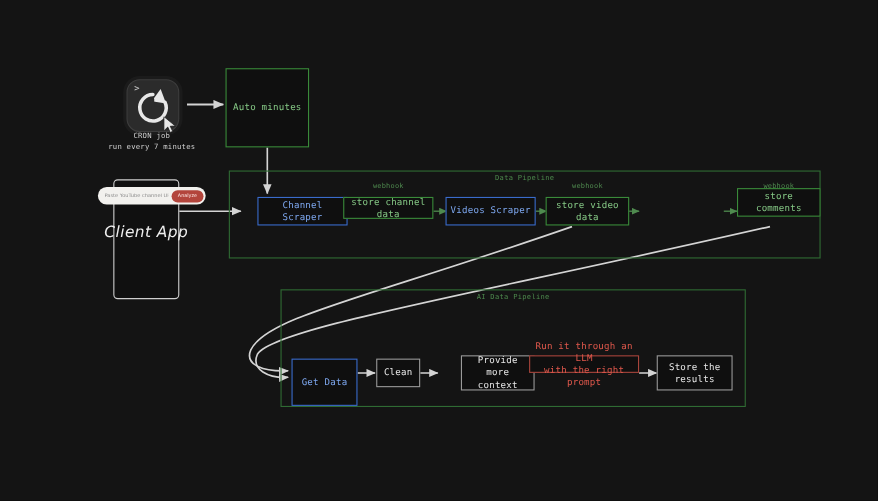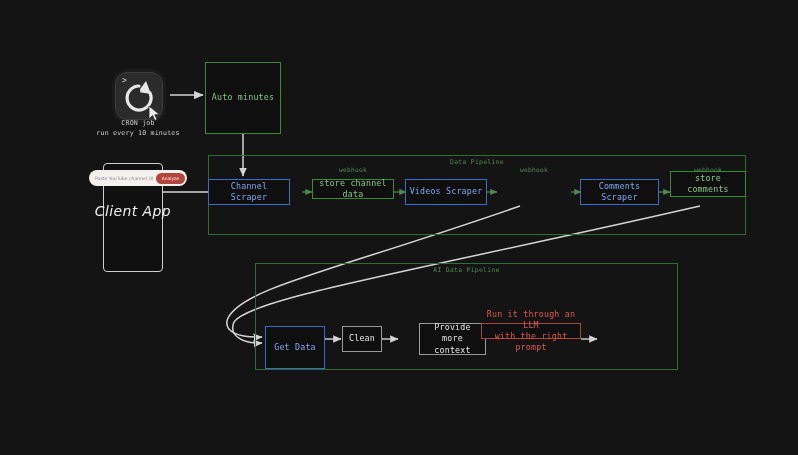--- a/index.html
+++ b/index.html
@@ -192,49 +192,51 @@
     <svg width="46" height="46" viewBox="0 0 46 46" style="position:absolute;left:0;top:0">
       <path d="M23 13 a12 12 0 1 0 11 7" fill="none" stroke="#e8e8e8" stroke-width="3.2" stroke-linecap="round"></path>
       <path d="M30 8 L35 21 L22 19 z" fill="#e8e8e8"></path>
       <path d="M23 17 L23 25 L29 25" fill="none" stroke="#2b2b2b" stroke-width="2.4" stroke-linecap="round"></path>
     </svg>
     <svg width="14" height="16" viewBox="0 0 14 16" style="position:absolute;left:32px;top:33px">
       <path d="M1 0 L1 13 L4.5 9.5 L6.8 14.5 L9 13.4 L6.8 8.8 L11.5 8.6 z" fill="#e9e9e9" stroke="#1a1a1a" stroke-width="0.7"></path>
     </svg>
   </div>
   <div class="cron-caption">CRON job
-run every 10 minutes</div>
+run every 7 minutes</div>
 
   <div class="node green" style="left:205px; top:62px; width:76px; height:72px; font-size:8.3px;">Auto minutes</div>
 
   <div class="phone"></div>
   <div class="search-bar">
     <span class="search-placeholder">Paste YouTube channel URL</span>
     <span class="analyze-btn">Analyze</span>
   </div>
   <div class="client-label">Client App</div>
 
   <div class="group" style="left:208px; top:155px; width:538px; height:80px;">
     <div class="group-title">Data Pipeline</div>
   </div>
 
   <div class="edge-label" style="left:313px; top:166px; width:80px;">webhook</div>
   <div class="edge-label" style="left:495px; top:166px; width:78px;">webhook</div>
   <div class="edge-label" style="left:669px; top:166px; width:78px;">webhook</div>
 
-  <div class="node blue" style="left:208px; top:179px; width:82px; height:26px;">Channel Scraper</div>
+  <div class="node blue" style="left:234px; top:179px; width:82px; height:26px;">Channel Scraper</div>
   <div class="node green" style="left:312px; top:179px; width:82px; height:20px;">store channel data</div>
   <div class="node blue" style="left:405px; top:179px; width:82px; height:26px;">Videos Scraper</div>
-  <div class="node blue" style="left:580px; top:179px; width:79px; height:26px;">Comments Scraper</div>
+  <div class="node green" style="left:496px; top:179px; width:76px; height:26px;">store video data</div>
   <div class="node green" style="left:670px; top:171px; width:76px; height:26px;">store comments</div>
 
   <div class="group" style="left:255px; top:263px; width:423px; height:107px;">
     <div class="group-title">AI Data Pipeline</div>
   </div>
 
   <div class="node blue" style="left:265px; top:326px; width:60px; height:43px;">Get Data</div>
   <div class="node white" style="left:342px; top:326px; width:40px; height:26px;">Clean</div>
   <div class="node white" style="left:419px; top:323px; width:67px; height:32px;">Provide more
 context</div>
   <div class="node red" style="left:481px; top:323px; width:100px; height:16px;">Run it through an LLM
 with the right prompt</div>
+  <div class="node white" style="left:597px; top:323px; width:69px; height:32px;">Store the
+results</div>
 
 </div>
 
 </body></html>

